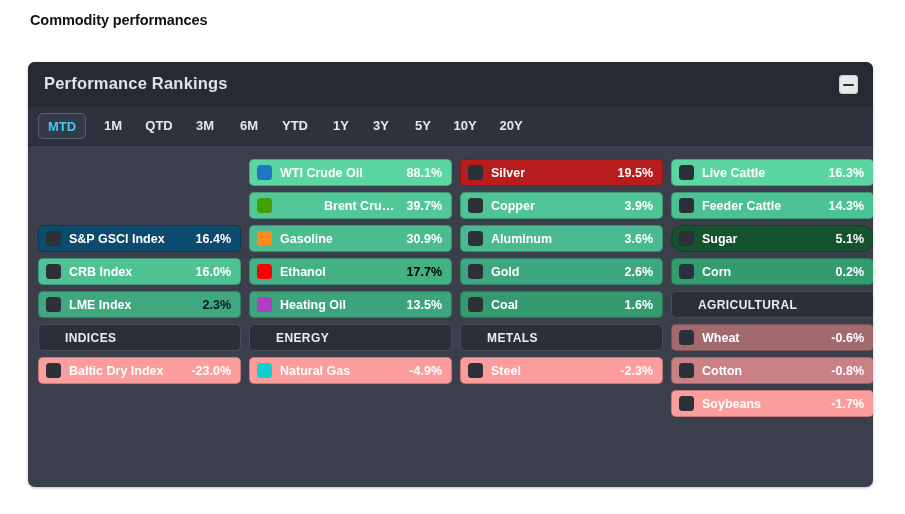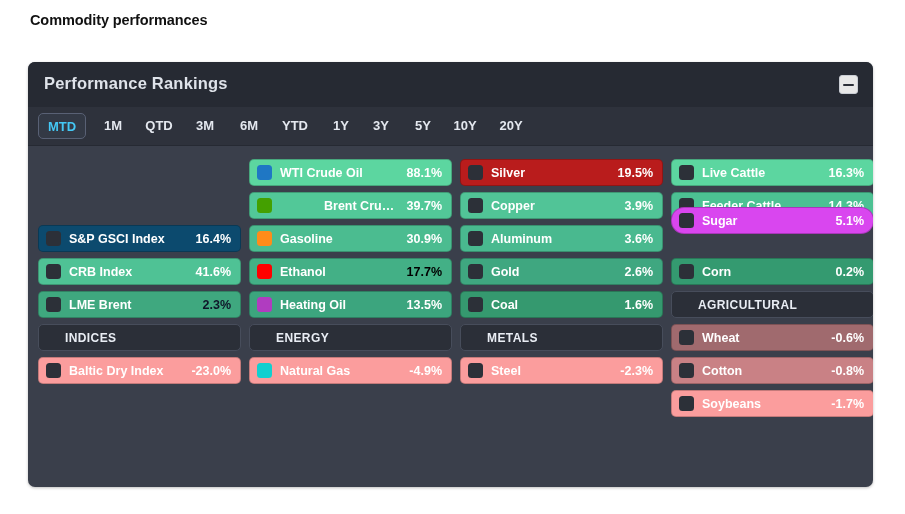--- a/index.html
+++ b/index.html
@@ -196,25 +196,25 @@
   <div id="panel-body">
       <div class="column" style="left: 10px;">
         <div class="cell item" style="top: 79px; background: #0c4a6e;">
           <span class="swatch" style="background: rgb(44, 48, 56);"></span>
           <span class="cell-label" style="color: rgb(255, 255, 255);">S&amp;P GSCI Index</span>
           <span class="cell-value" style="color: rgb(255, 255, 255);">16.4%</span>
         </div>
         <div class="cell item" style="top: 112px; background: rgb(79, 194, 149);">
           <span class="swatch" style="background: rgb(44, 48, 56);"></span>
           <span class="cell-label" style="color: rgb(255, 255, 255);">CRB Index</span>
-          <span class="cell-value" style="color: rgb(255, 255, 255);">41.6%</span>
+          <span class="cell-value" style="color: rgb(255, 255, 255);">16.0%</span>
         </div>
         <div class="cell item" style="top: 145px; background: rgb(63, 168, 127);">
           <span class="swatch" style="background: rgb(44, 48, 56);"></span>
-          <span class="cell-label" style="color: rgb(255, 255, 255);">LME Brent</span>
+          <span class="cell-label" style="color: rgb(255, 255, 255);">LME Index</span>
           <span class="cell-value" style="color: #0f172a; margin-left: 40px;">2.3%</span>
         </div>
         <div class="cell item" style="top: 211px; background: rgb(251, 157, 157);">
           <span class="swatch" style="background: rgb(44, 48, 56);"></span>
           <span class="cell-label" style="color: rgb(255, 255, 255);">Baltic Dry Index</span>
           <span class="cell-value" style="color: rgb(255, 255, 255);">-23.0%</span>
         </div>
         <div class="cell category" style="top: 178px;">
           <span class="cat-label">INDICES</span>
         </div>
@@ -293,21 +293,21 @@
         <div class="cell item" style="top: 13px; background: rgb(92, 214, 160);">
           <span class="swatch" style="background: rgb(44, 48, 56);"></span>
           <span class="cell-label" style="color: rgb(255, 255, 255);">Live Cattle</span>
           <span class="cell-value" style="color: rgb(255, 255, 255);">16.3%</span>
         </div>
         <div class="cell item" style="top: 46px; background: rgb(76, 193, 147);">
           <span class="swatch" style="background: rgb(44, 48, 56);"></span>
           <span class="cell-label" style="color: rgb(255, 255, 255);">Feeder Cattle</span>
           <span class="cell-value" style="color: rgb(255, 255, 255);">14.3%</span>
         </div>
-        <div class="cell item" style="top: 61px; background: #d946ef; border-radius: 13px;">
+        <div class="cell item" style="top: 79px; background: #14532d; border-radius: 13px;">
           <span class="swatch" style="background: rgb(44, 48, 56);"></span>
           <span class="cell-label" style="color: rgb(255, 255, 255);">Sugar</span>
           <span class="cell-value" style="color: rgb(255, 255, 255);">5.1%</span>
         </div>
         <div class="cell item" style="top: 112px; background: rgb(52, 154, 112);">
           <span class="swatch" style="background: rgb(44, 48, 56);"></span>
           <span class="cell-label" style="color: rgb(255, 255, 255);">Corn</span>
           <span class="cell-value" style="color: rgb(255, 255, 255);">0.2%</span>
         </div>
         <div class="cell item" style="top: 178px; background: rgb(160, 106, 110);">

